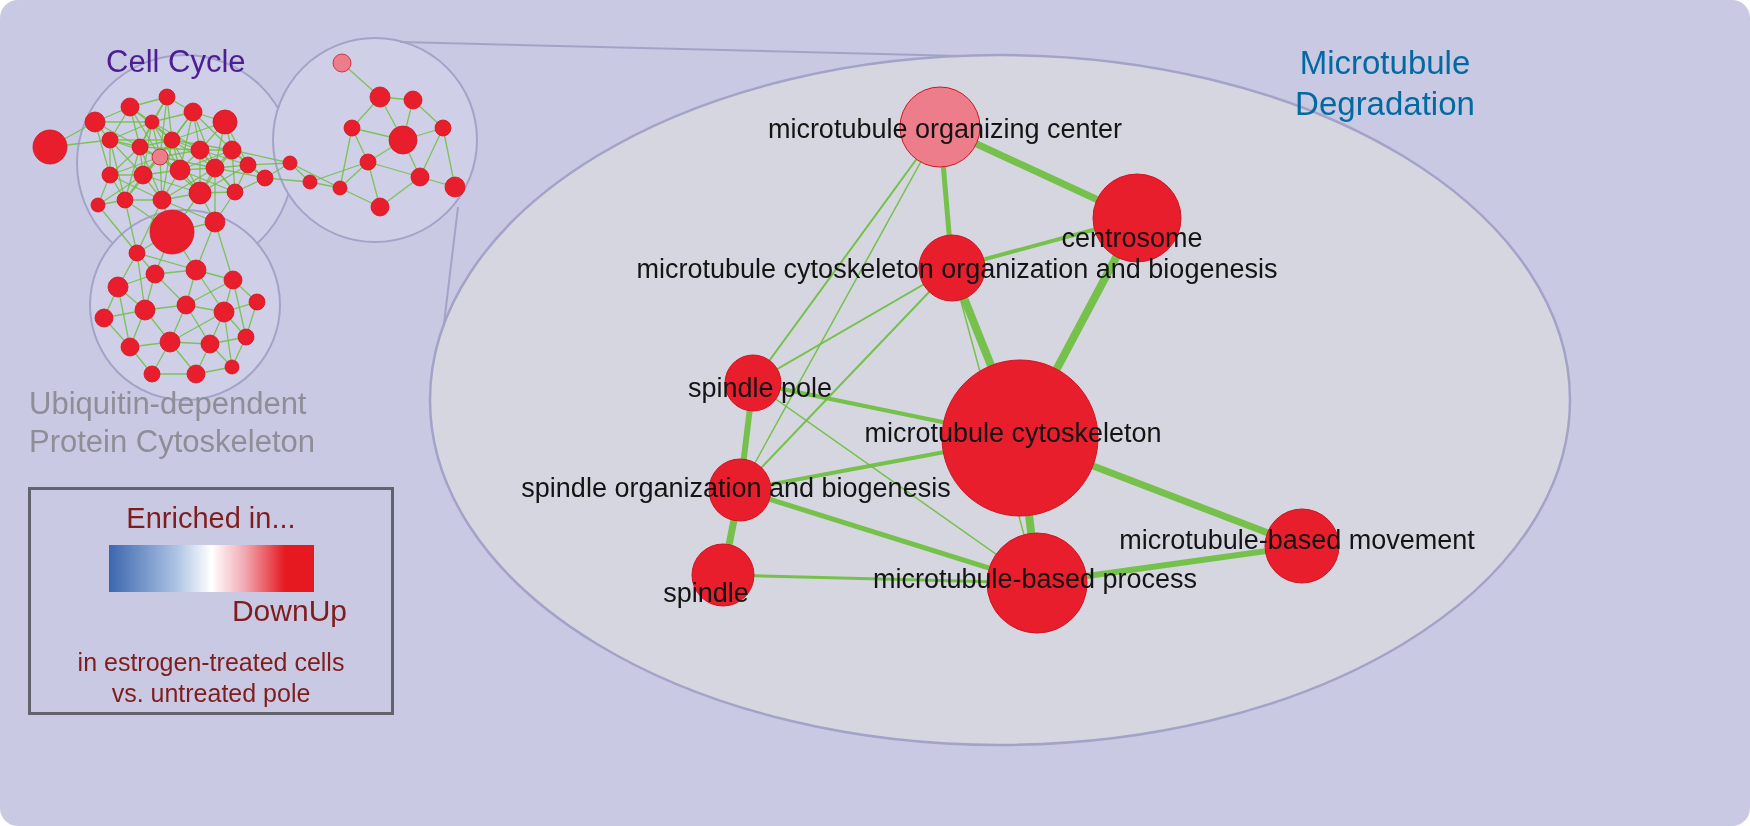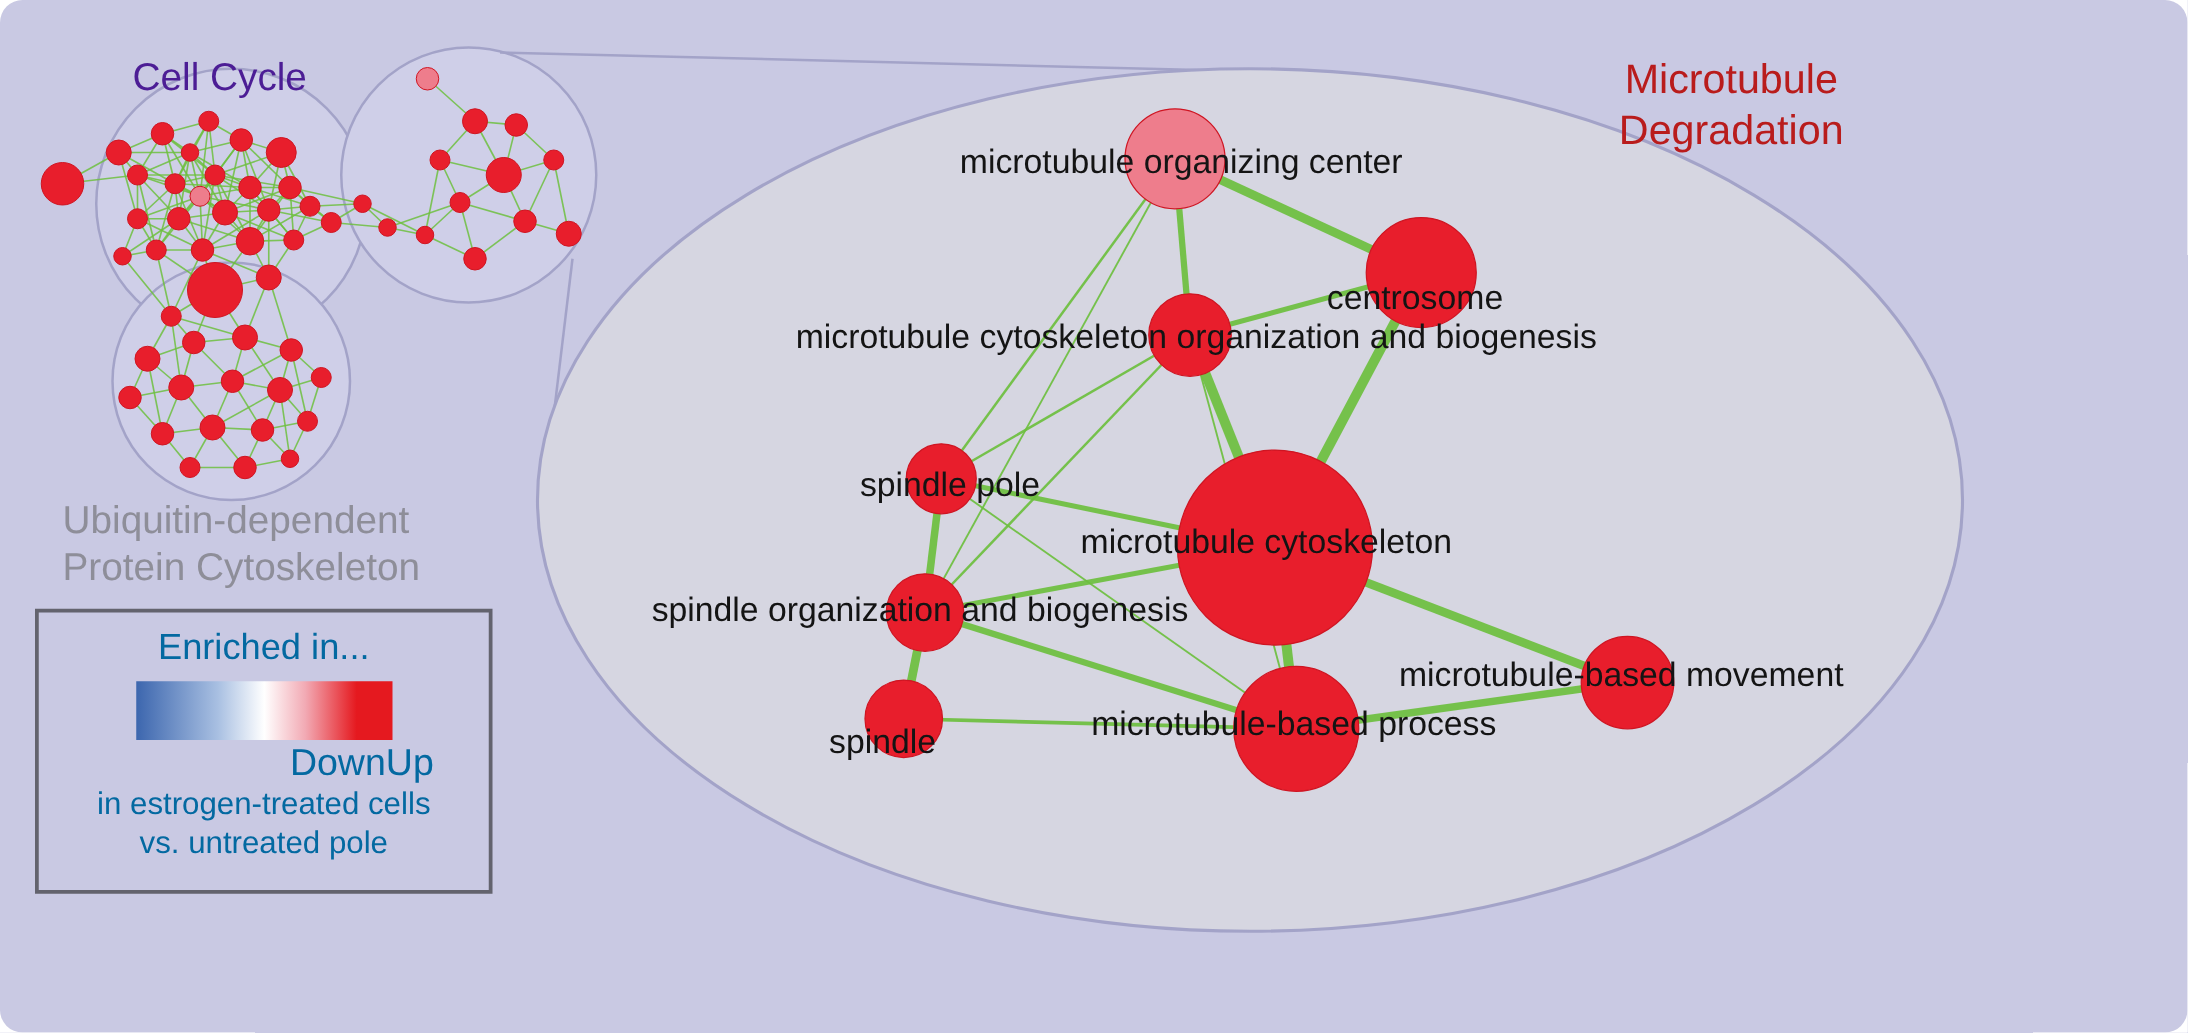--- a/index.html
+++ b/index.html
@@ -11,48 +11,48 @@
     font-family:"Liberation Sans", sans-serif;
   }
   .canvas svg { position:absolute; left:0; top:0; }
   svg text { font-family:"Liberation Sans", sans-serif; font-size:27px; fill:#141414; }
   .overlay { position:absolute; }
   .label-cell-cycle {
     left:106px; top:44px;
     font-size:31px; color:#4c1d95;
   }
   .label-ubiquitin {
-    left:50px; top:385px;
-    font-size:31px; line-height:38px; color:#8e8e99;margin-top:12px;
+    left:29px; top:385px;
+    font-size:31px; line-height:38px; color:#8e8e99;
   }
   .zoom-title {
     left:1255px; top:42px; width:260px;
     text-align:center;
-    font-size:33px; line-height:41px; color:#b91c1c;
+    font-size:33px; line-height:41px; color:#0369a1;
   }
   .legend {
     position:absolute;
     left:28px; top:487px;
     width:366px; height:228px;
     border:3px solid #63636e;
     box-sizing:border-box;
     text-align:center;
-    color:#0369a1;
+    color:#7f1d1d;
   }
   .legend-title { margin-top:12px; font-size:29px; }
   .legend-bar {
     width:205px; height:47px;
     margin:10px auto 0 auto;
   }
   .legend-row {
     width:272px; margin:2px auto 0 auto;
     display:flex; justify-content:flex-end;
     font-size:30px;
   }
-  .legend-caption { margin-top:0; font-size:25px; line-height:31px; }
+  .legend-caption { margin-top:19px; font-size:25px; line-height:31px; }
 </style>
 </head>
 <body>
 
 <div class="canvas" id="figure-canvas" style="background: rgb(201, 201, 227);">
 
   <svg id="net-svg" width="1750" height="826" viewBox="0 0 1750 826">
       <circle cx="185" cy="163" r="108" fill="#cfcfe8" stroke="#a3a3c8" stroke-width="2"></circle>
       <circle cx="375" cy="140" r="102" fill="#cfcfe8" stroke="#a3a3c8" stroke-width="2"></circle>
       <circle cx="185" cy="305" r="95" fill="#cfcfe8" stroke="#a3a3c8" stroke-width="2"></circle>

